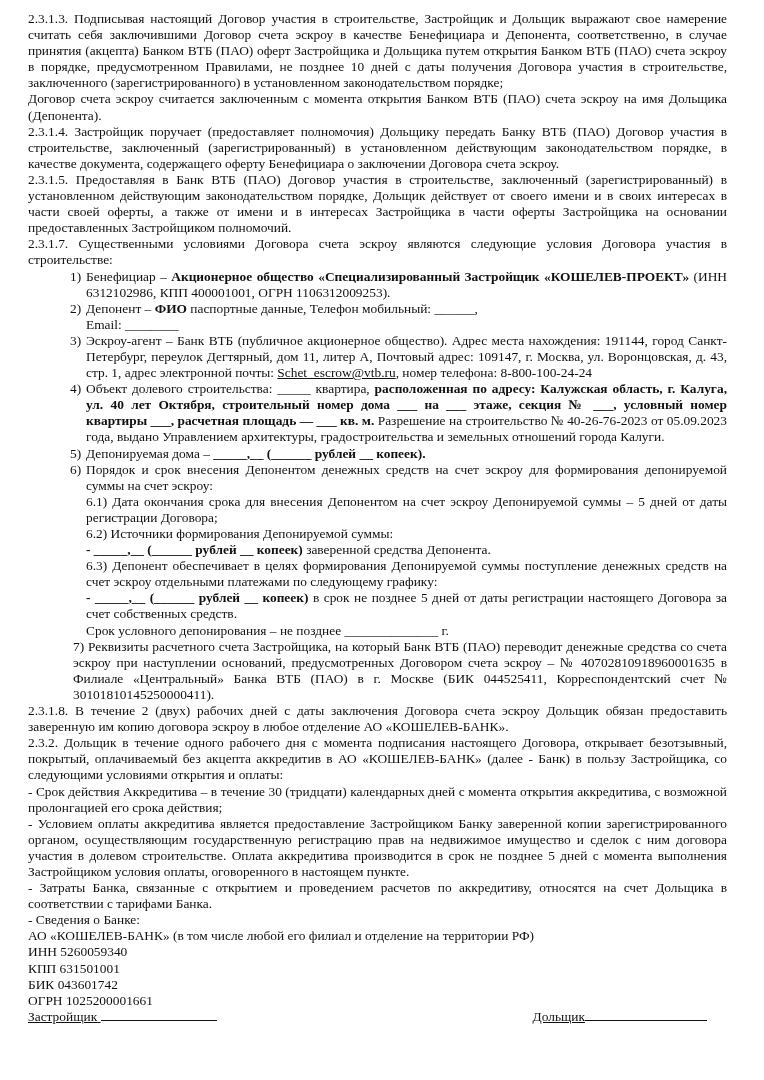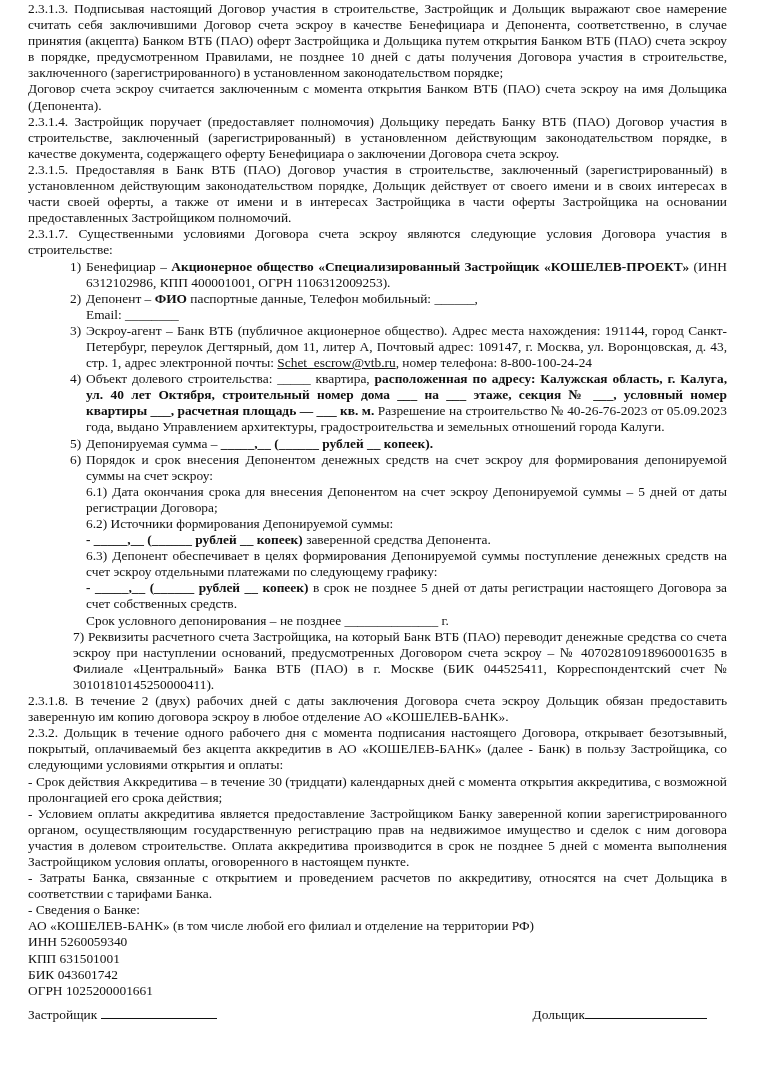--- a/index.html
+++ b/index.html
@@ -1,29 +1,29 @@
 <!DOCTYPE html>
 <html><head>
 <meta charset="utf-8">
 <style>
   html, body { margin: 0; padding: 0; background: #ffffff; }
   body {
     width: 764px; height: 1080px; overflow: hidden;
     font-family: "Liberation Serif", "DejaVu Serif", serif;
     font-size: 13.4px; line-height: 16.1px; color: #111;
   }
-  .page { position: absolute; left: 28px; top: 1px; width: 699px; }
+  .page { position: absolute; left: 28px; top: 11px; width: 699px; }
   p { margin: 0; text-align: justify; text-align-last: left; }
   .ind1 { padding-left: 58px; position: relative; }
   .num { position: absolute; left: 42px; top: 0; }
   .ind2 { padding-left: 58px; }
   .ind7 { padding-left: 45px; }
   b { font-weight: bold; }
   .u { text-decoration: underline; margin-top: 8px; }
-  .sig { display: flex; justify-content: space-between; margin-top: 8px; }
+  .sig { display: flex; justify-content: space-between; margin-top: 0; text-decoration: underline; }
   .sig span.line { display: inline-block; border-bottom: 1px solid #111; height: 11px; vertical-align: baseline; }
 </style>
 </head>
 <body>
 
 <div class="page">
   <p>2.3.1.3. Подписывая настоящий Договор участия в строительстве, Застройщик и Дольщик выражают свое намерение считать себя заключившими Договор счета эскроу в качестве Бенефициара и Депонента, соответственно, в случае принятия (акцепта) Банком ВТБ (ПАО) оферт Застройщика и Дольщика путем открытия Банком ВТБ (ПАО) счета эскроу в порядке, предусмотренном Правилами, не позднее 10 дней с даты получения Договора участия в строительстве, заключенного (зарегистрированного) в установленном законодательством порядке;</p>
   <p>Договор счета эскроу считается заключенным с момента открытия Банком ВТБ (ПАО) счета эскроу на имя Дольщика (Депонента).</p>
   <p>2.3.1.4. Застройщик поручает (предоставляет полномочия) Дольщику передать Банку ВТБ (ПАО) Договор участия в строительстве, заключенный (зарегистрированный) в установленном действующим законодательством порядке, в качестве документа, содержащего оферту Бенефициара о заключении Договора счета эскроу.</p>
   <p>2.3.1.5. Предоставляя в Банк ВТБ (ПАО) Договор участия в строительстве, заключенный (зарегистрированный) в установленном действующим законодательством порядке, Дольщик действует от своего имени и в своих интересах в части своей оферты, а также от имени и в интересах Застройщика в части оферты Застройщика на основании предоставленных Застройщиком полномочий.</p>
@@ -35,21 +35,21 @@
   <p class="ind1">
     <span class="num">2)</span><span>Депонент – </span><b>ФИО</b><span> паспортные данные, Телефон мобильный: ______,</span><br><span>Email: ________</span>
   </p>
   <p class="ind1">
     <span class="num">3)</span><span>Эскроу-агент – Банк ВТБ (публичное акционерное общество). Адрес места нахождения: 191144, город Санкт-Петербург, переулок Дегтярный, дом 11, литер А, Почтовый адрес: 109147, г. Москва, ул. Воронцовская, д. 43, стр. 1, адрес электронной почты: </span><span class="u">Schet_escrow@vtb.ru</span><span>, номер телефона: 8-800-100-24-24</span>
   </p>
   <p class="ind1">
     <span class="num">4)</span><span>Объект долевого строительства: _____ квартира, </span><b>расположенная по адресу: Калужская область, г. Калуга, ул. 40 лет Октября, строительный номер дома ___ на ___ этаже, секция № ___, условный номер квартиры ___, расчетная площадь — ___ кв. м.</b><span> Разрешение на строительство № 40-26-76-2023 от 05.09.2023 года, выдано Управлением архитектуры, градостроительства и земельных отношений города Калуги.</span>
   </p>
   <p class="ind1">
-    <span class="num">5)</span><span>Депонируемая сумма – </span><b>_____,__ (______ рублей __ копеек).</b>
+    <span class="num">5)</span><span>Депонируемая дома – </span><b>_____,__ (______ рублей __ копеек).</b>
   </p>
   <p class="ind1">
     <span class="num">6)</span><span>Порядок и срок внесения Депонентом денежных средств на счет эскроу для формирования депонируемой суммы на счет эскроу:</span>
   </p>
   <p class="ind2">6.1) Дата окончания срока для внесения Депонентом на счет эскроу Депонируемой суммы – 5 дней от даты регистрации Договора;</p>
   <p class="ind2">6.2) Источники формирования Депонируемой суммы:</p>
   <p class="ind2"><b>- _____,__ (______ рублей __ копеек)</b><span> заверенной средства Депонента.</span></p>
   <p class="ind2">6.3) Депонент обеспечивает в целях формирования Депонируемой суммы поступление денежных средств на счет эскроу отдельными платежами по следующему графику:</p>
   <p class="ind2"><b>- _____,__ (______ рублей __ копеек)</b><span> в срок не позднее 5 дней от даты регистрации настоящего Договора за счет собственных средств.</span></p>
   <p class="ind2">Срок условного депонирования – не позднее ______________ г.</p>

